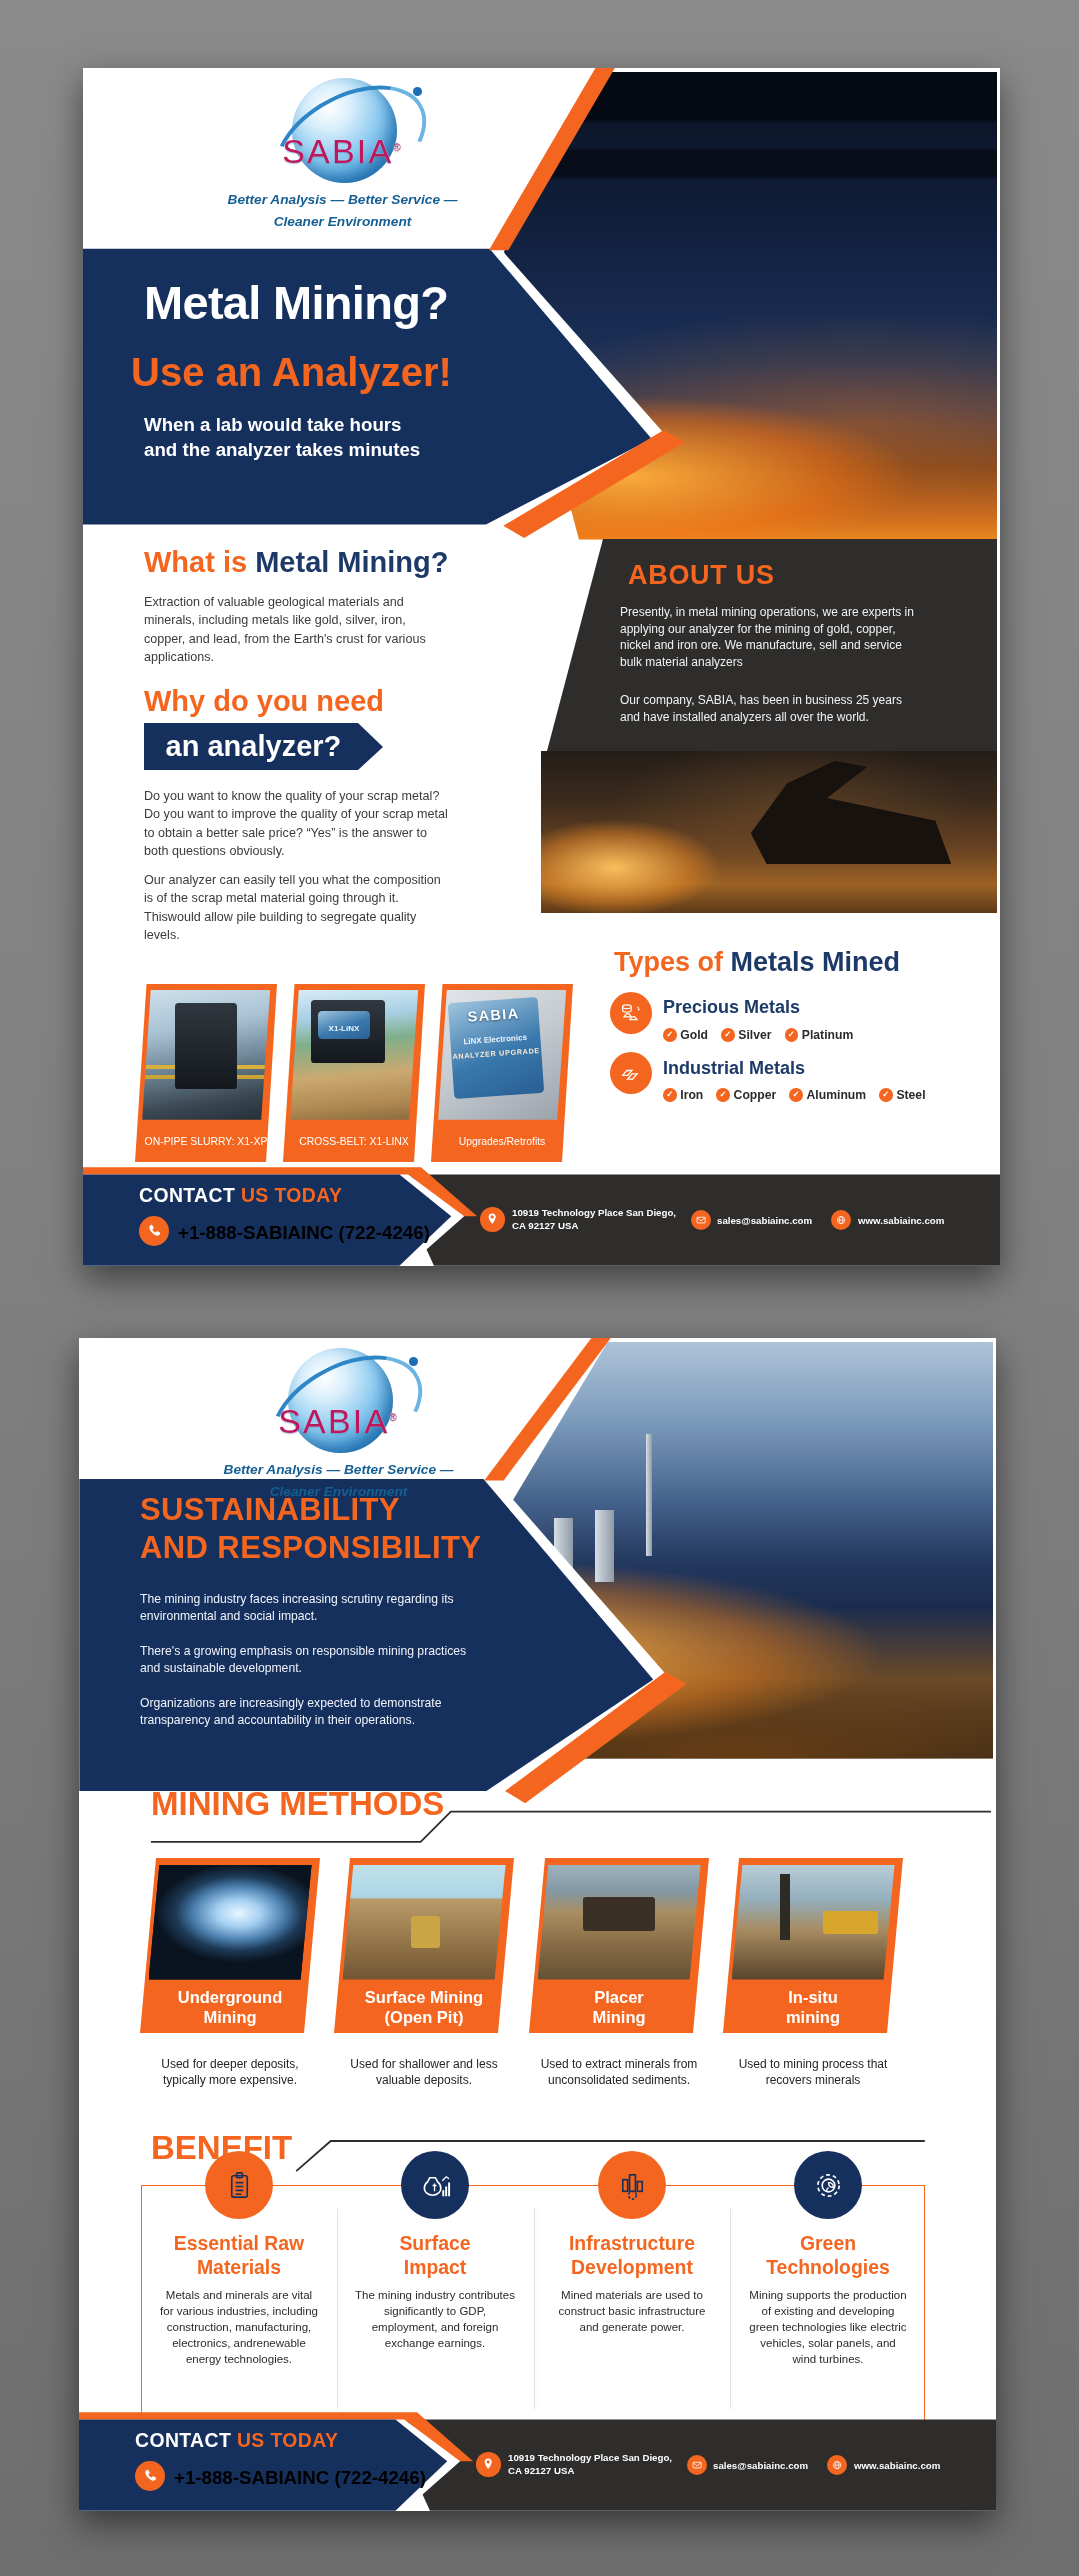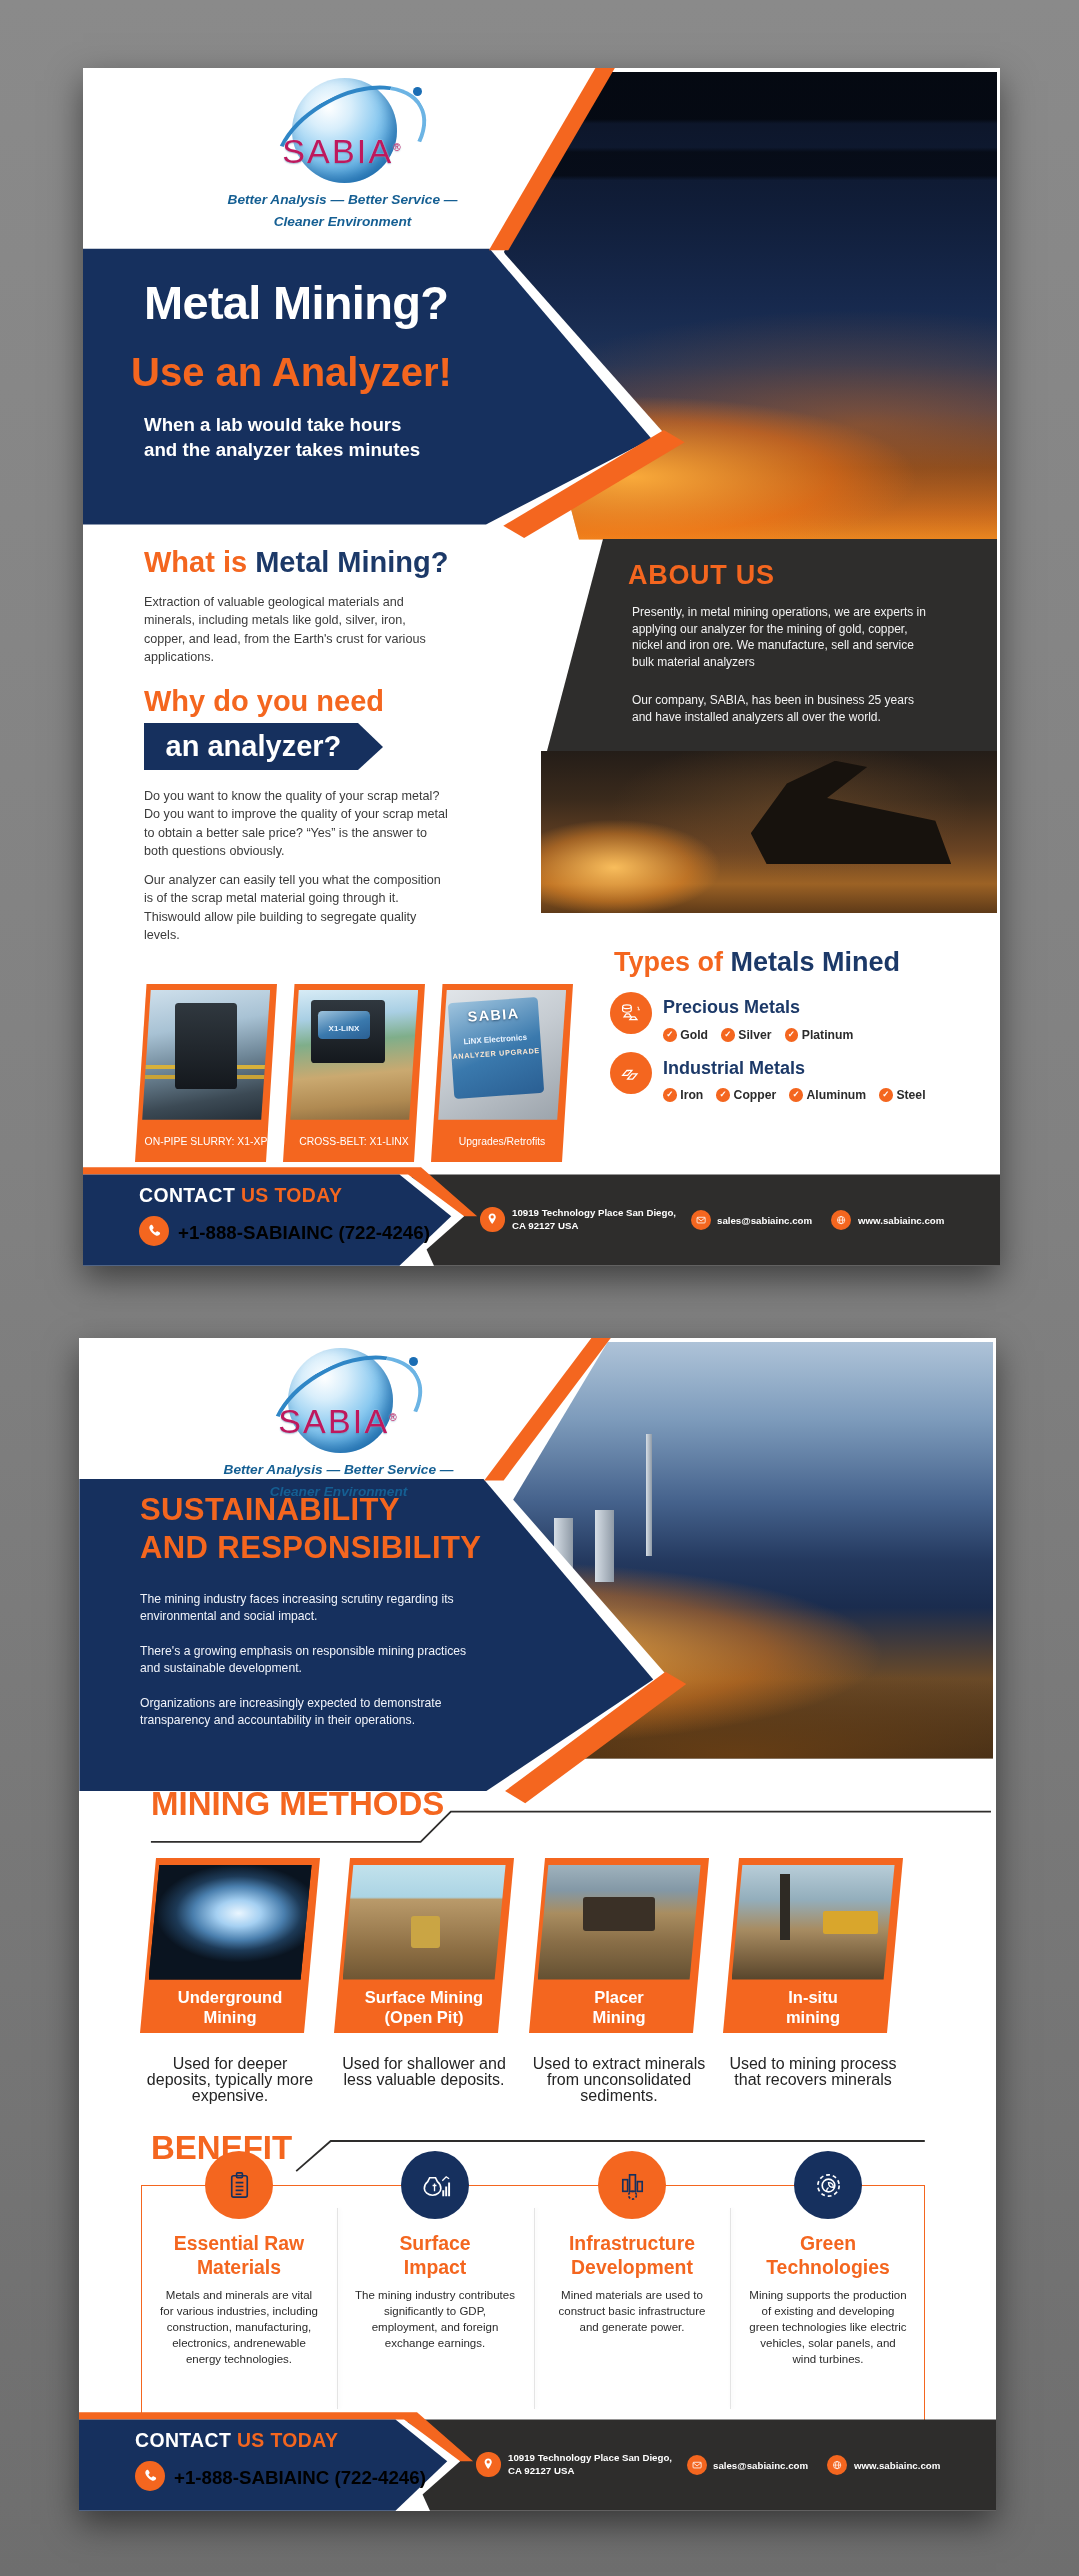--- a/index.html
+++ b/index.html
@@ -63,21 +63,21 @@
   .what-body{left:61px;top:525px;width:295px;}
   .h-why{left:61px;top:617px;font-size:29px;font-weight:bold;color:#F4661F;}
   .why-arrow{left:61px;top:655px;width:239px;height:47px;background:#16305E;
     clip-path:polygon(0 0,214px 0,239px 24px,214px 47px,0 47px);
     color:#fff;font-size:29px;font-weight:bold;line-height:46px;padding-left:0;text-indent:21.6px;}
   .why-p1{left:61px;top:719px;width:309px;}
   .why-p2{left:61px;top:803px;width:309px;}
 
   
   .about-h{left:545px;top:492px;font-size:27px;font-weight:bold;color:#F4661F;letter-spacing:0.7px;}
-  .about-p{font-size:12px;line-height:16.5px;color:#f2f2f2;width:302px;margin-left:12px;}
+  .about-p{font-size:12px;line-height:16.5px;color:#f2f2f2;width:302px;}
   .about-p1{left:537px;top:536px;}
   .about-p2{left:537px;top:624px;}
 
   
   .h-types{left:531px;top:879px;font-size:27px;font-weight:bold;}
   .metal-ic{width:42px;height:42px;border-radius:50%;background:#F4661F;display:flex;align-items:center;justify-content:center;color:#fff;}
   .metal-title{font-size:18px;font-weight:bold;color:#1C3968;}
   .metal-items{display:flex;gap:13px;}
   .mi{display:flex;align-items:center;gap:3.6px;font-size:12.2px;font-weight:bold;color:#2b2b2b;}
   .chk{display:inline-block;width:13.7px;height:13.7px;border-radius:50%;background:#F4661F;color:#fff;
@@ -114,21 +114,21 @@
   .b2-p{position:absolute;left:61px;width:338px;font-size:12.2px;line-height:17px;color:#f0f3fa;}
 
   
   .h-methods{left:72px;top:447px;font-size:33px;font-weight:bold;color:#F4661F;}
   .mcard{top:520px;width:180px;height:175px;background:#F4661F;
     clip-path:polygon(16px 0,180px 0,164px 175px,0 175px);}
   .mimg{position:absolute;left:8.6px;top:6.5px;width:163px;height:115px;
     clip-path:polygon(10.8px 0,163px 0,152px 115px,0 115px);overflow:hidden;}
   .mlabel{position:absolute;left:0;top:122px;width:100%;height:53px;display:flex;flex-direction:column;
     align-items:center;justify-content:center;color:#fff;font-weight:bold;font-size:16.5px;line-height:20px;text-align:center;}
-  .mdesc{top:718px;width:180px;text-align:center;font-size:16px;line-height:16px;color:#242424;}
+  .mdesc{top:718px;width:180px;text-align:center;font-size:12px;line-height:16px;color:#242424;}
   .cave{background:radial-gradient(ellipse 62% 52% at 55% 42%,#eaf6ff 0%,#a5d0f2 22%,#4a7fae 45%,#1d3a57 62%,#0a1420 82%),#0a1420;}
   .pit{background:linear-gradient(180deg,#c2e2ec 0%,#abd4e4 28%,#b99a6a 30%,#a08154 55%,#8a6c42 76%,#6f5634 100%);}
   .placer{background:linear-gradient(180deg,#9fb2bd 0%,#8398a6 22%,#a98d60 42%,#8a6f48 66%,#645032 100%);}
   .insitu{background:linear-gradient(180deg,#b8cdd8 0%,#93aebc 30%,#a78c62 56%,#7d6442 80%,#57452c 100%);}
   .blob{position:absolute;background:#3a3026;border-radius:2.9px;}
   .truck{position:absolute;background:#d9a62c;border-radius:2.2px;}
   .rig{position:absolute;background:#2e2a24;}
 
   
   .h-benefit{left:72px;top:791px;font-size:33px;font-weight:bold;color:#F4661F;}

